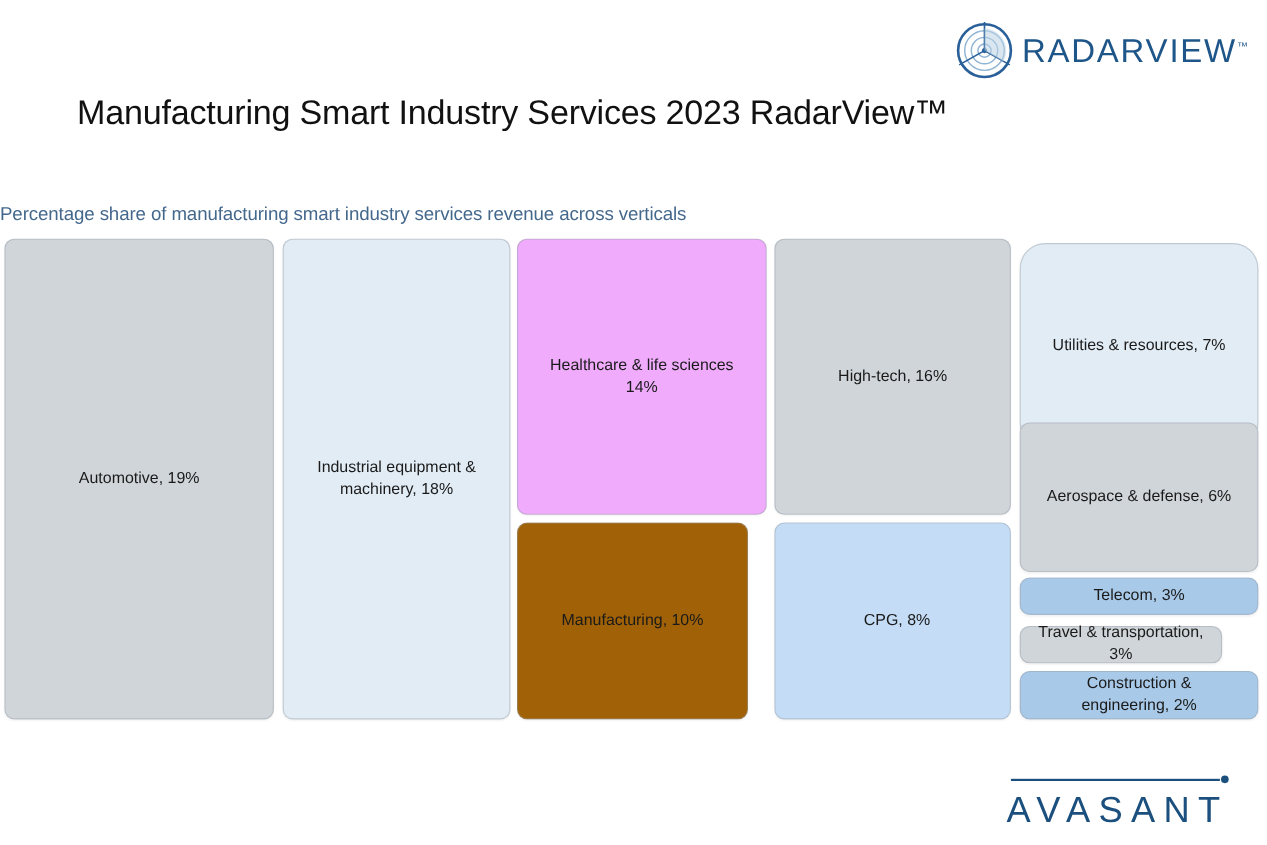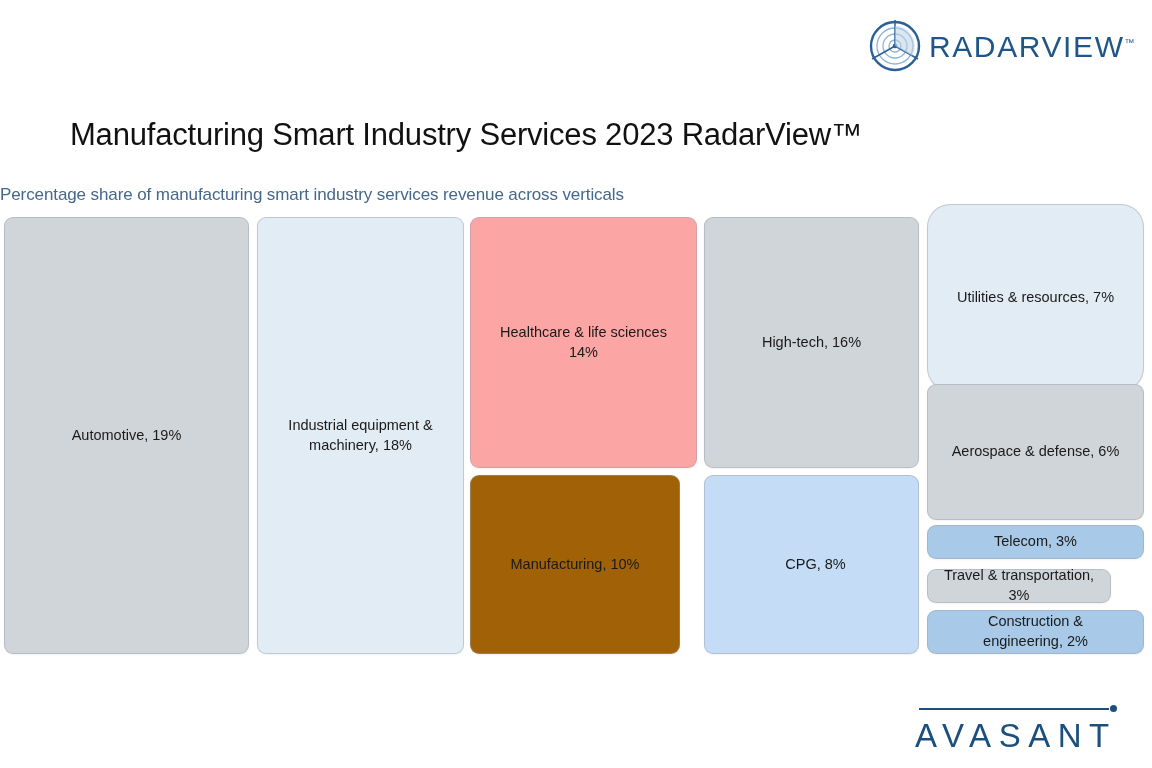--- a/index.html
+++ b/index.html
@@ -57,21 +57,20 @@
   .slide-title {
     position: absolute;
     top: 85px;
     left: 70px;
     font-size: 31px;
     font-weight: 400;
     color: #111111;
     letter-spacing: -0.2px;
     white-space: nowrap;
     font-family: "Liberation Sans", sans-serif;
-    margin-top: 32px;
   }
 
   
   .chart-subtitle {
     position: absolute;
     top: 185px;
     left: 0;
     width: 1152px;
     text-align: left;
     font-size: 17px;
@@ -170,38 +169,38 @@
 
     <div class="tile" style="left: 4px; top: 217px; width: 245px; height: 437px; background: rgb(208, 213, 217);">
       <span class="tile-label">Automotive, 19%</span>
     </div>
 
     <div class="tile" style="left: 257px; top: 217px; width: 207px; height: 437px; background: rgb(226, 236, 245);">
       <span class="tile-label">Industrial equipment &amp;
 machinery, 18%</span>
     </div>
 
-    <div class="tile" style="left: 470px; top: 217px; width: 227px; height: 251px; background: #fca5a5;">
+    <div class="tile" style="left: 470px; top: 217px; width: 227px; height: 251px; background: #f0abfc;">
       <span class="tile-label">Healthcare &amp; life sciences
 14%</span>
     </div>
 
     <div class="tile" style="left: 704px; top: 217px; width: 215px; height: 251px; background: rgb(208, 213, 217);">
       <span class="tile-label">High-tech, 16%</span>
     </div>
 
     <div class="tile" style="left: 470px; top: 475px; width: 210px; height: 179px; background: #a16207;">
       <span class="tile-label">Manufacturing, 10%</span>
     </div>
 
     <div class="tile" style="left: 704px; top: 475px; width: 215px; height: 179px; background: rgb(196, 220, 245); padding-left: 16px;">
       <span class="tile-label">CPG, 8%</span>
     </div>
 
-    <div class="tile" style="left: 927px; top: 204px; width: 217px; height: 187px; background: rgb(226, 236, 245); border-radius: 23px;">
+    <div class="tile" style="left: 927px; top: 221px; width: 217px; height: 187px; background: rgb(226, 236, 245); border-radius: 23px;">
       <span class="tile-label">Utilities &amp; resources, 7%</span>
     </div>
 
     <div class="tile" style="left: 927px; top: 384px; width: 217px; height: 136px; background: rgb(208, 213, 217);">
       <span class="tile-label">Aerospace &amp; defense, 6%</span>
     </div>
 
     <div class="tile" style="left: 927px; top: 525px; width: 217px; height: 34px; background: rgb(168, 201, 232);">
       <span class="tile-label">Telecom, 3%</span>
     </div>

